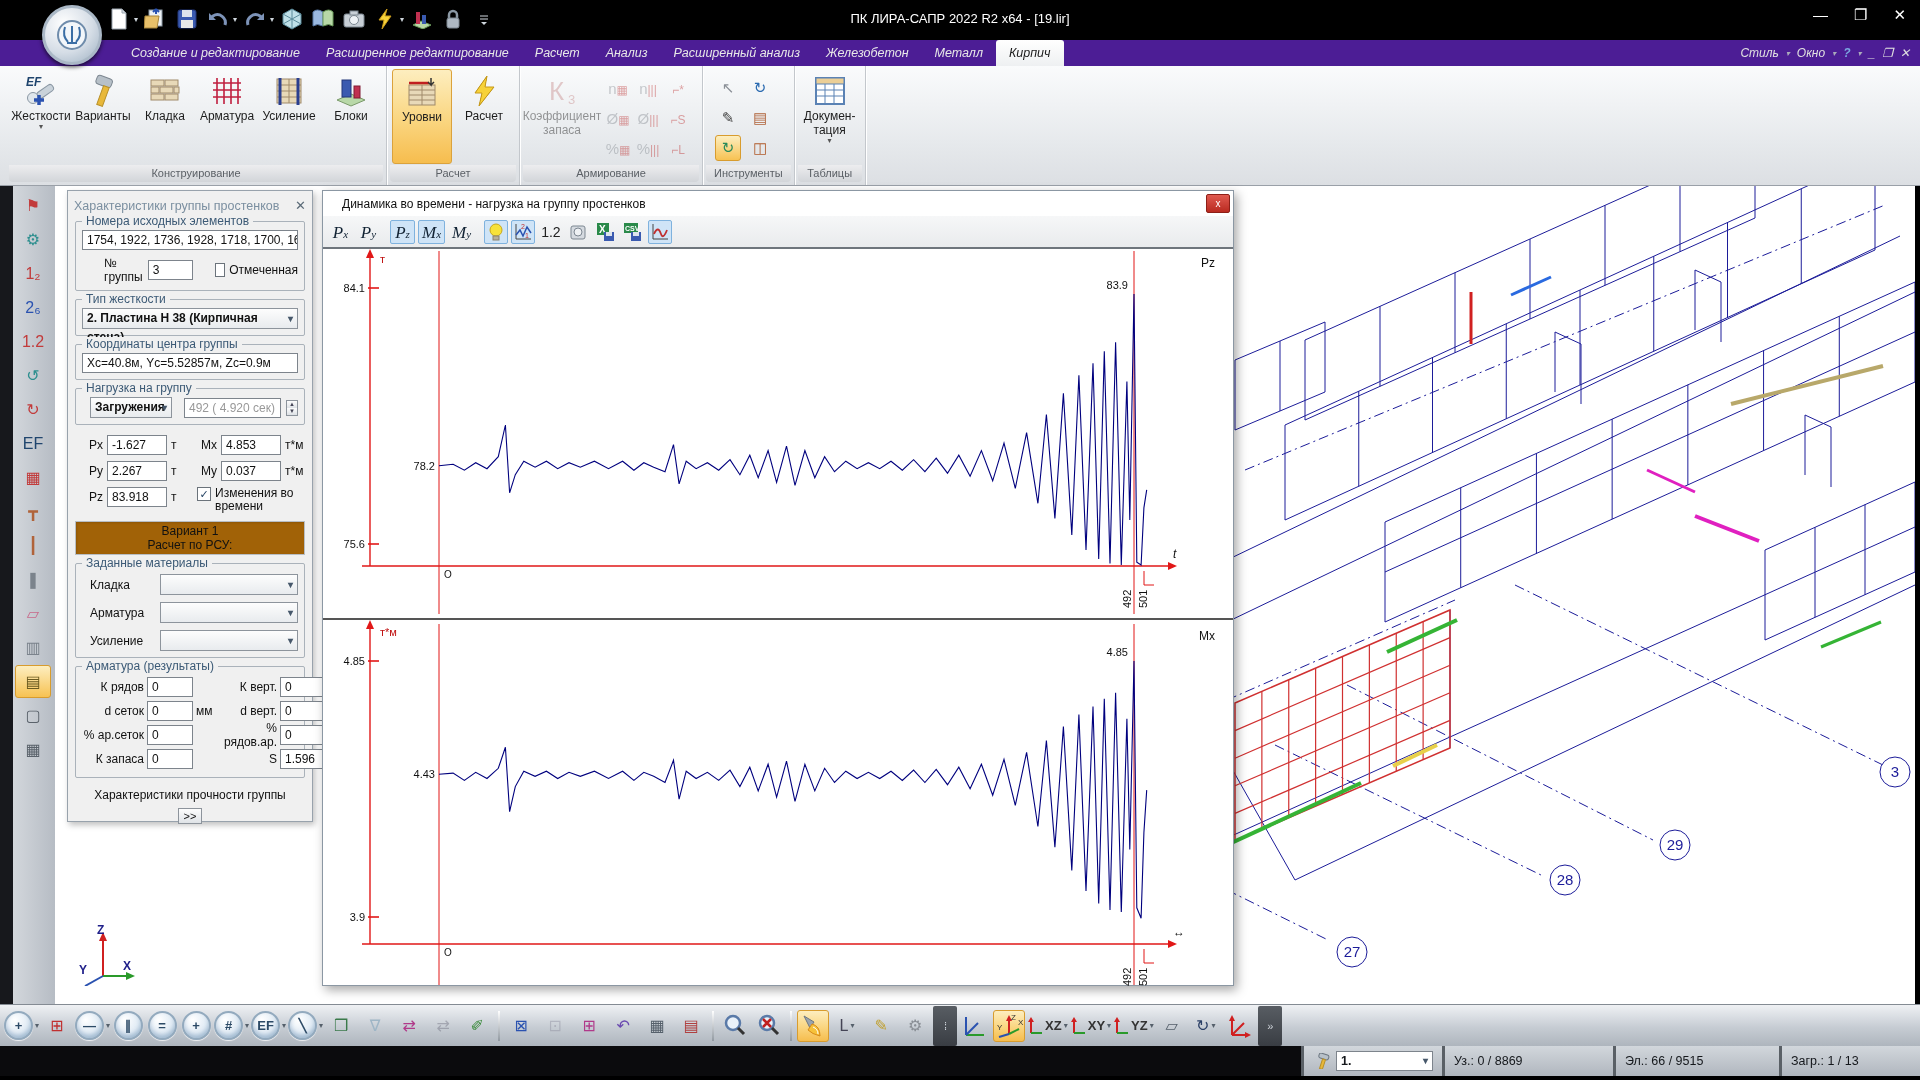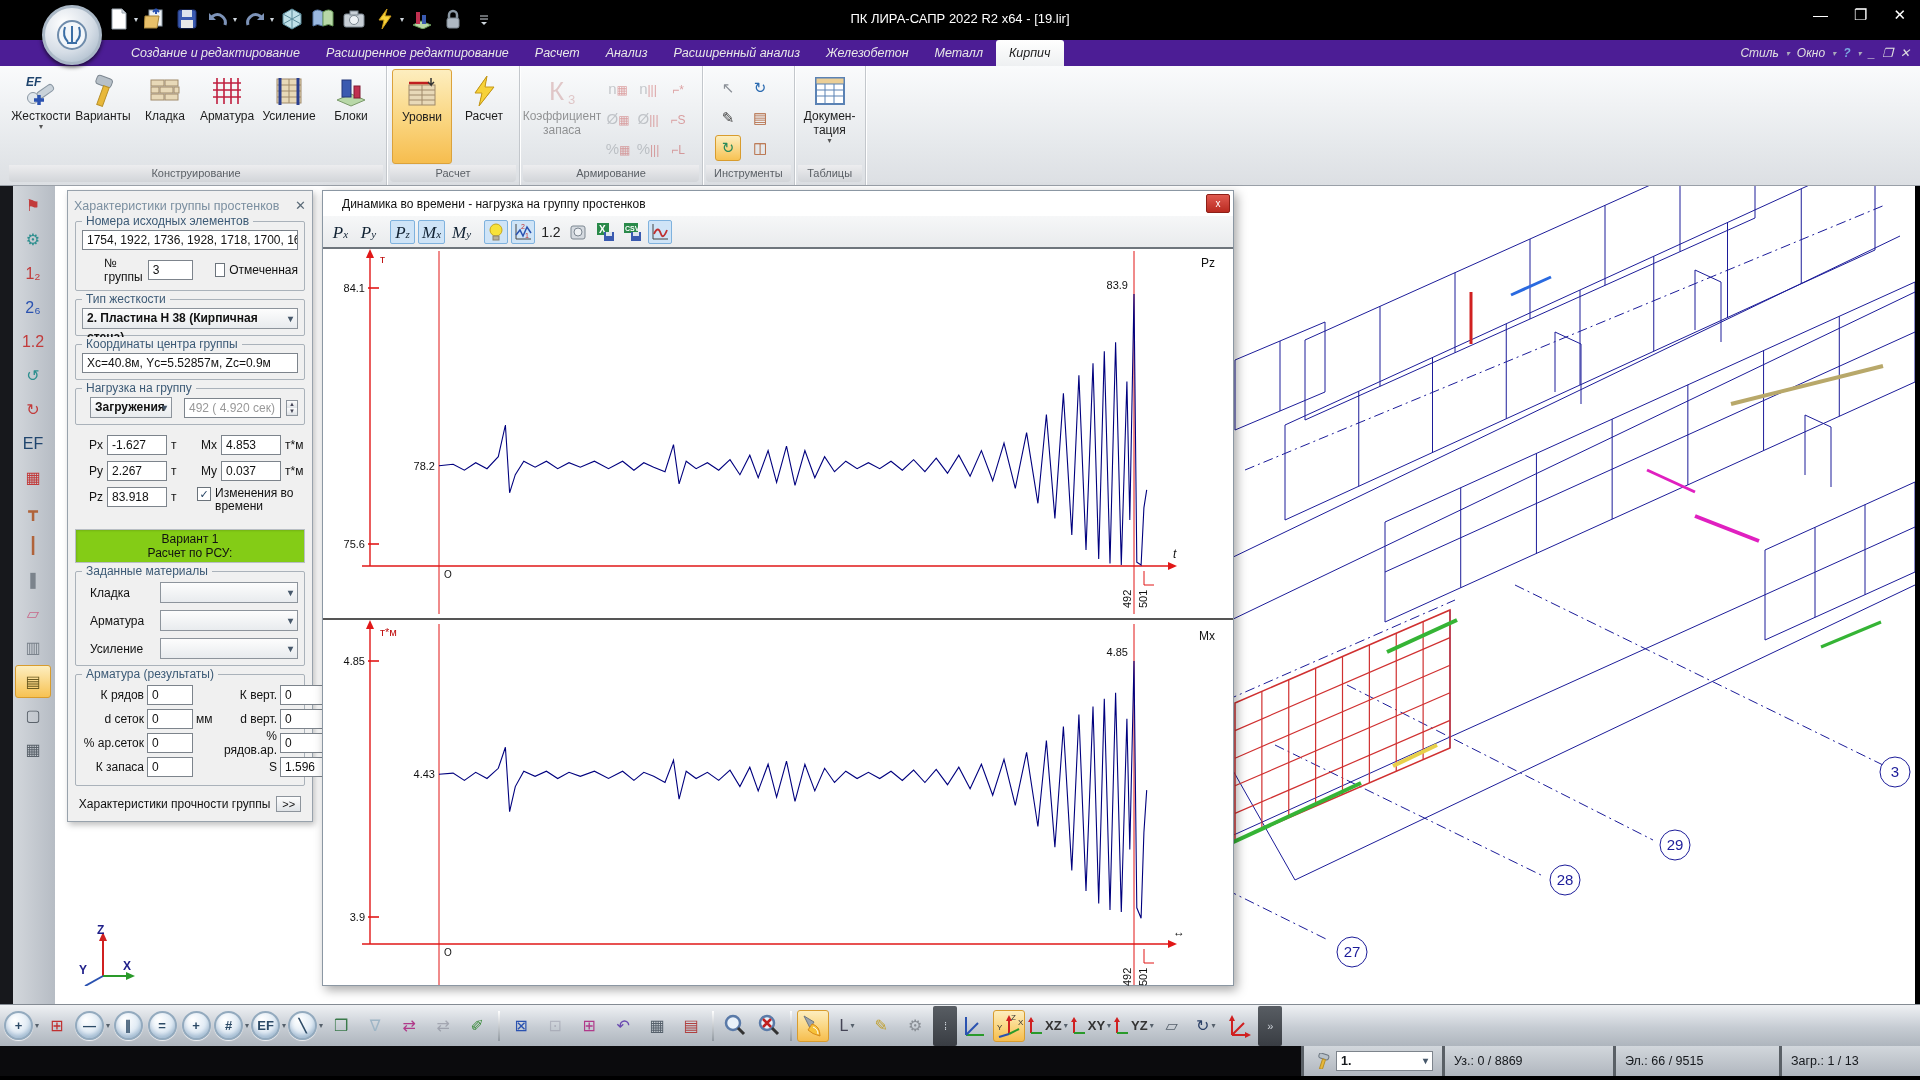--- a/index.html
+++ b/index.html
@@ -66,30 +66,30 @@
   .inp{background:#fff;border:1px solid #7d848c;height:18px;line-height:18px;padding:0 4px;font-size:12px;
     white-space:nowrap;overflow:hidden;}
   .combo{background:linear-gradient(#fdfdfd,#e8ebee);border:1px solid #8d949c;height:19px;line-height:19px;
     padding:0 4px;position:relative;font-weight:bold;}
   .combo:after{content:"▾";position:absolute;right:4px;top:0;color:#47586b;font-size:10px;}
   .row{display:flex;align-items:center;margin-top:6px;gap:4px;margin-left:8px;}
   .cb{width:12px;height:12px;background:#fff;border:1px solid #6b737b;display:inline-flex;align-items:center;justify-content:center;
     font-size:11px;color:#1b3a5c;line-height:10px;}
   .flab{width:20px;text-align:right;}
   .fin{width:50px;}
-  .variant{margin-top:16px;border:1px solid #b8bec4;background:#84cc16;text-align:center;padding:2px 1px;
+  .variant{margin-top:8px;border:1px solid #b8bec4;background:#a16207;text-align:center;padding:2px 1px;
     box-shadow:inset 1px 1px 2px rgba(0,0,0,.12);}
   .mrow{display:flex;align-items:center;margin-top:7px;}
   .mrow .ml{width:70px;padding-left:8px;}
   .mrow .combo{flex:1;color:#888;}
   .spin{display:inline-flex;flex-direction:column;border:1px solid #8d949c;margin-left:1px;}
   .spin span{font-size:6px;line-height:7px;padding:0 2px;background:linear-gradient(#fdfdfd,#dde1e5);color:#445;}
   .resgrid{display:grid;grid-template-columns:62px 46px 14px 64px 44px 18px;grid-auto-rows:24px;align-items:center;column-gap:3px;}
   .resgrid .rl{text-align:right;}
-  .strength{display:flex;align-items:center;margin-top:10px;gap:6px;justify-content:center;}
+  .strength{display:flex;align-items:center;margin-top:10px;gap:6px;justify-content:center;flex-direction:column;}
   .sbtn{border:1px solid #8d949c;background:linear-gradient(#fdfdfd,#dfe3e7);padding:1px 5px;font-size:11px;}
   
   .dlg{position:absolute;left:322px;top:190px;width:912px;height:796px;background:#fff;
     border:1px solid #8b97a3;box-shadow:3px 4px 10px rgba(0,0,0,.35);box-sizing:border-box;}
   .dtitle{height:25px;display:flex;align-items:center;font-size:12px;color:#111;padding-left:19px;}
   .dclose{margin-left:auto;margin-right:3px;width:22px;height:17px;background:linear-gradient(#e05a50,#b92a20);
     color:#fff;font-size:10px;display:flex;align-items:center;justify-content:center;border:1px solid #8d1f17;border-radius:2px;}
   .dtb{height:31px;background:linear-gradient(#f6f7f8,#e9ebed);display:flex;align-items:center;gap:3px;
     padding-left:5px;border-bottom:2px solid #6e757c;}
   .dbtn{min-width:25px;height:24px;display:flex;align-items:baseline;justify-content:center;padding:2px 3px 0 3px;

